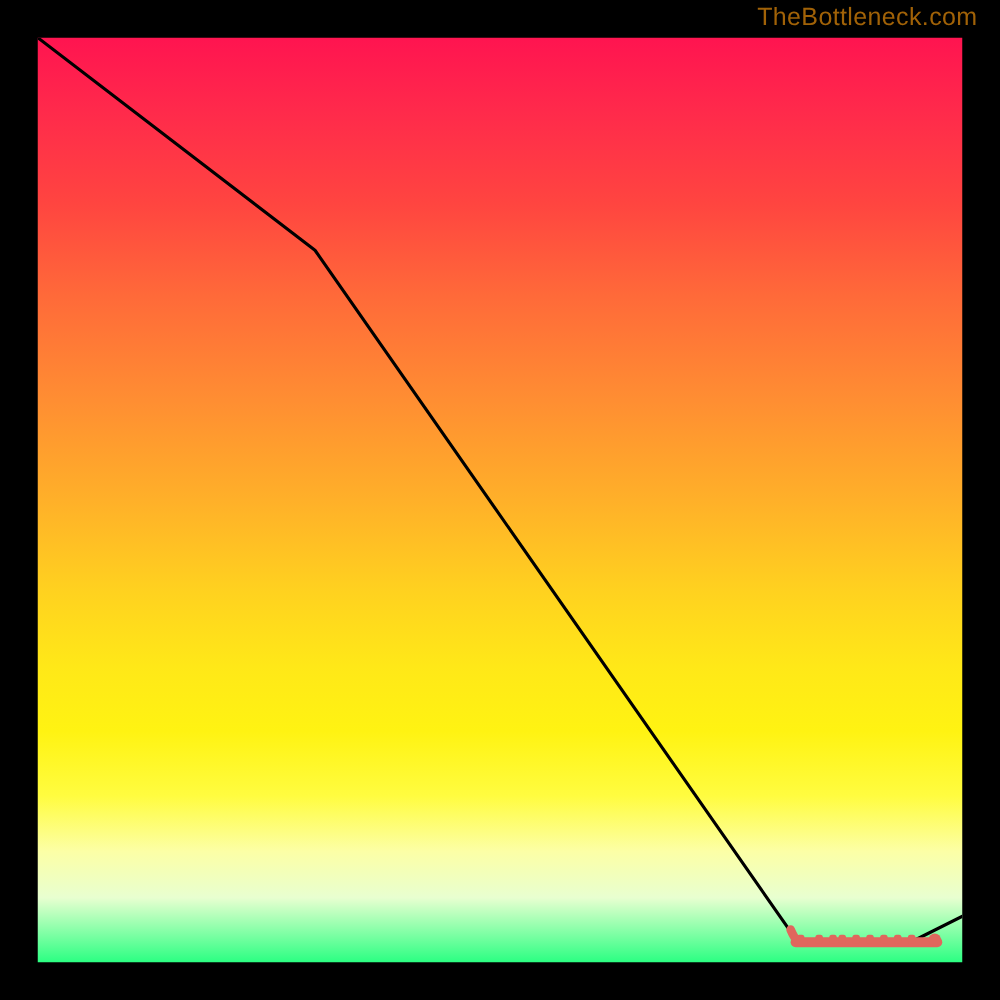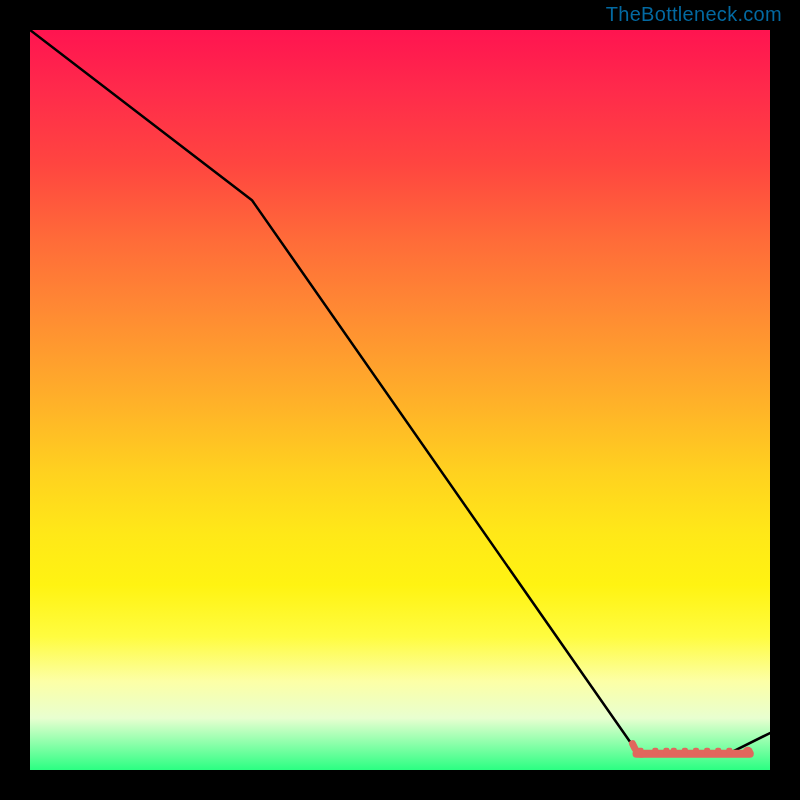--- a/index.html
+++ b/index.html
@@ -8,21 +8,21 @@
     height: 800px;
     background: #000;
     position: relative;
     font-family: Arial, Helvetica, sans-serif;
     overflow: hidden;
   }
   .watermark {
     position: absolute;
     top: 3px;
     right: 18px;
-    color: #0369a1;
+    color: #a16207;
     font-size: 20px;
     font-weight: 500;
     z-index: 30;
     letter-spacing: 0.3px;
   }
   .plot-area {
     position: absolute;
     left: 30px;
     top: 30px;
     width: 740px;

